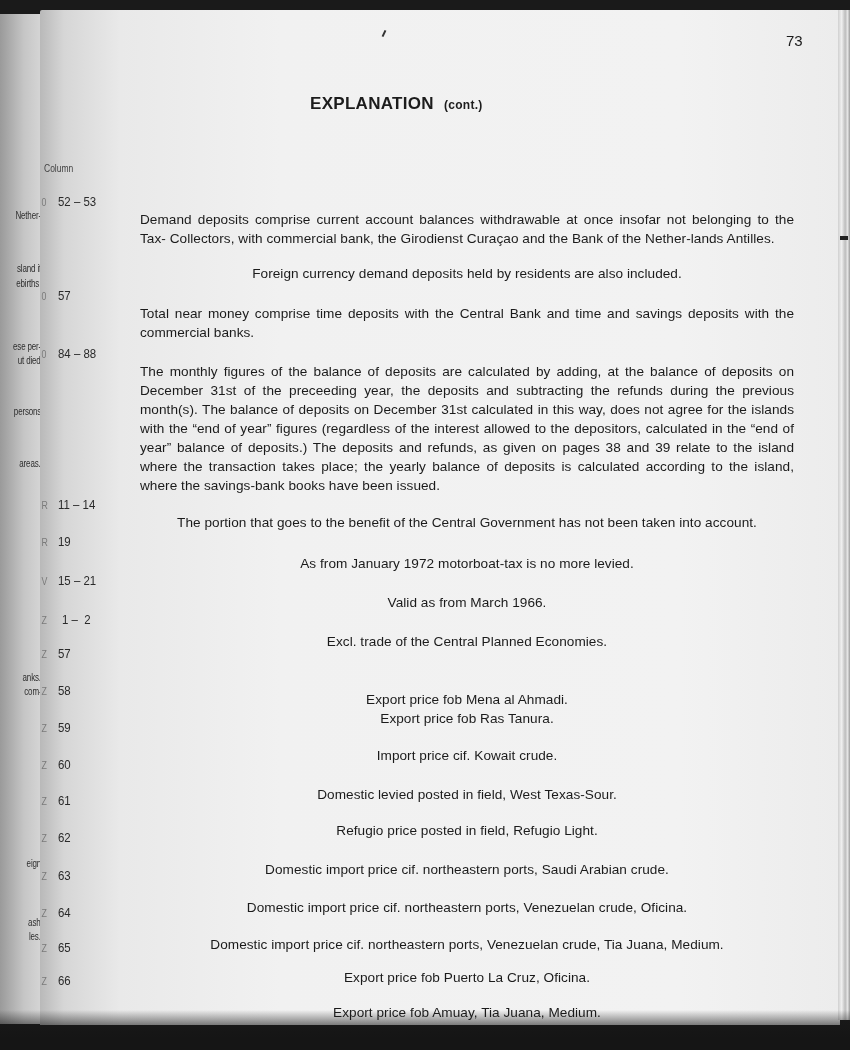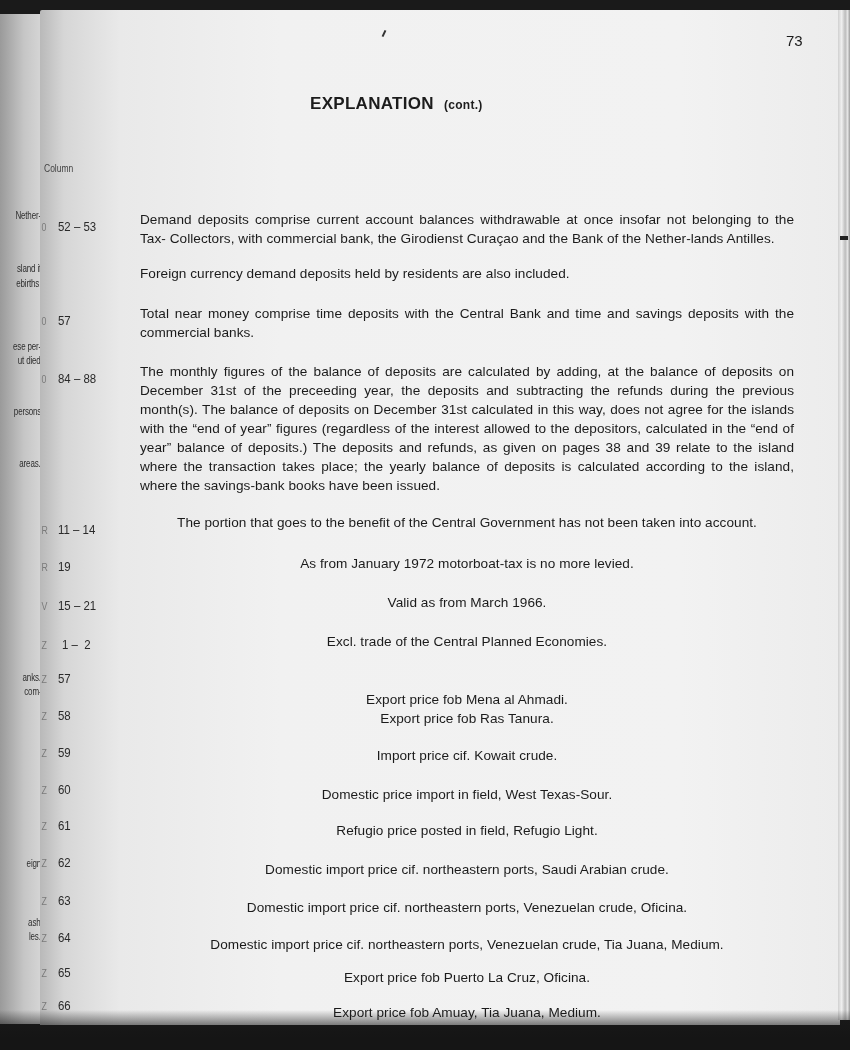--- a/index.html
+++ b/index.html
@@ -117,21 +117,20 @@
       width: 800px;
     }
     .ref {
       position: absolute;
       left: 0;
       top: 0;
       width: 80px;
       font-size: 13px;
       color: #2a2a2a;
       white-space: nowrap;
-      margin-top: 25px;
     }
     .ref .table {
       display: inline-block;
       width: 14px;
       color: #7a7a7a;
       font-size: 11px;
       transform: scaleX(0.8);
     }
     .ref .cols {
       display: inline-block;
@@ -187,21 +186,21 @@
 
     <div class="column-header">Column</div>
 
     <div class="note" style="top:184px">
       <div class="ref">
         <span class="table">0</span>
         <span class="cols">52 – 53</span>
       </div>
       <div class="text">
         <p>Demand deposits comprise current account balances withdrawable at once insofar not belonging to the Tax- Collectors, with commercial bank, the Girodienst Curaçao and the Bank of the Nether-lands Antilles.</p>
-        <p style="text-align:left">Foreign currency demand deposits held by residents are also included.</p>
+        <p style="text-align:center">Foreign currency demand deposits held by residents are also included.</p>
       </div>
     </div>
 
     <div class="note" style="top:278px">
       <div class="ref">
         <span class="table">0</span>
         <span class="cols">57</span>
       </div>
       <div class="text">
         <p>Total near money comprise time deposits with the Central Bank and time and savings deposits with the commercial banks.</p>
@@ -287,21 +286,21 @@
         <p>Import price cif. Kowait crude.</p>
       </div>
     </div>
 
     <div class="note" style="top:747px">
       <div class="ref">
         <span class="table">Z</span>
         <span class="cols">60</span>
       </div>
       <div class="text single" style="top:12px">
-        <p>Domestic price import in field, West Texas-Sour.</p>
+        <p>Domestic levied posted in field, West Texas-Sour.</p>
       </div>
     </div>
 
     <div class="note" style="top:783px">
       <div class="ref">
         <span class="table">Z</span>
         <span class="cols">61</span>
       </div>
       <div class="text single" style="top:12px">
         <p>Refugio price posted in field, Refugio Light.</p>

